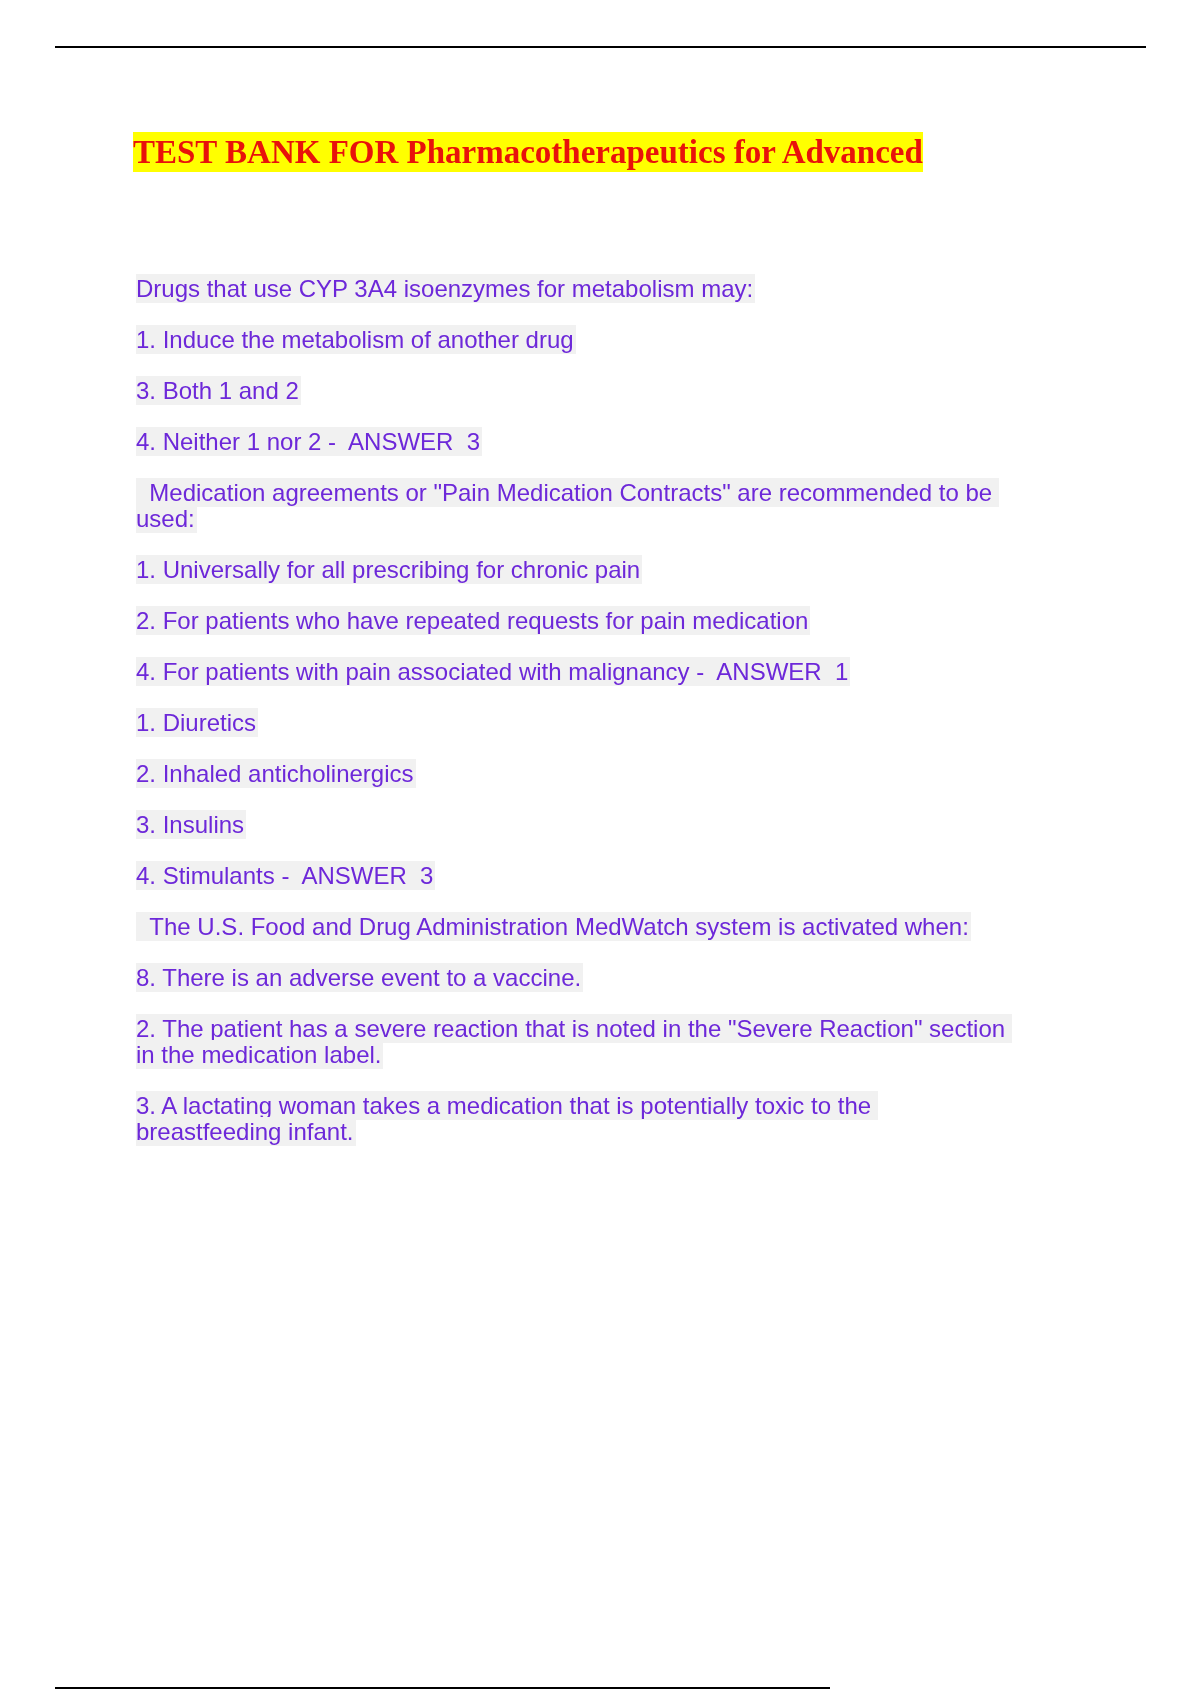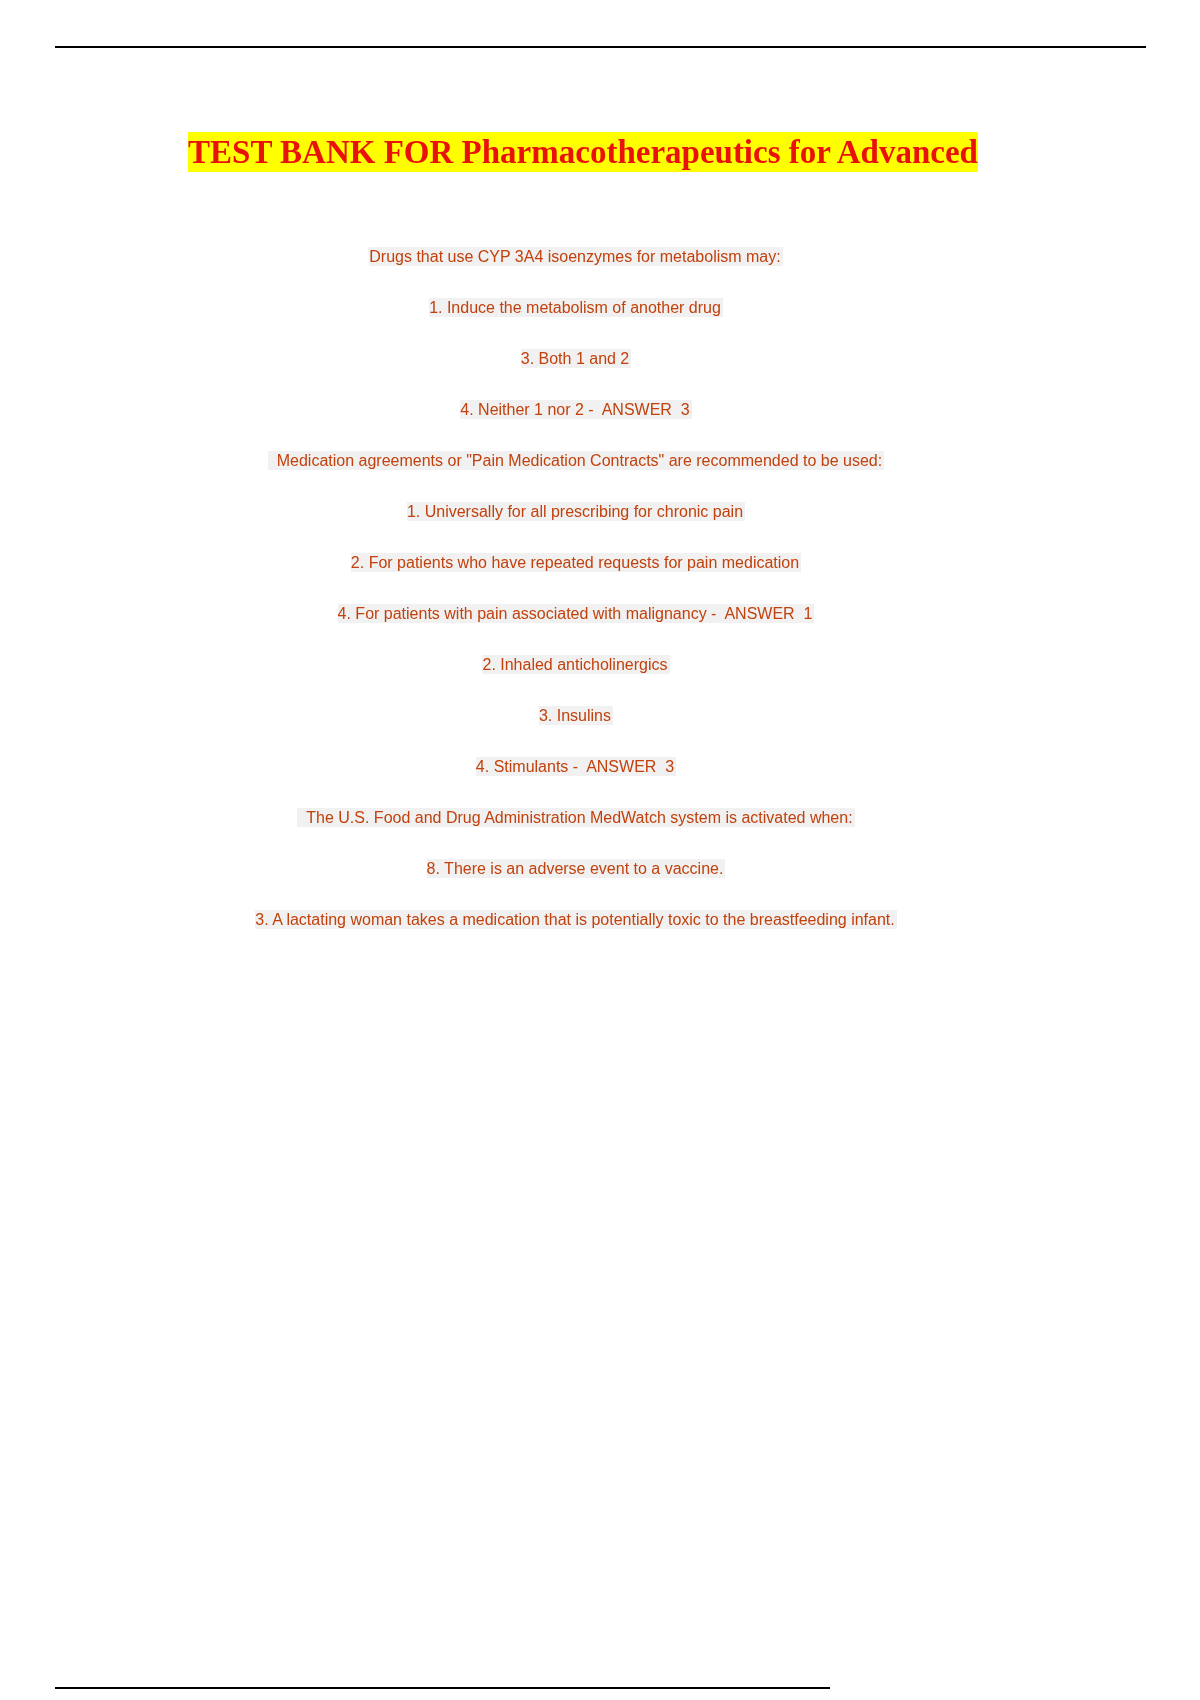--- a/index.html
+++ b/index.html
@@ -4,21 +4,20 @@
 <style>
   * { margin: 0; padding: 0; box-sizing: border-box; }
   html, body { background: #ffffff; }
   .page {
     position: relative;
     width: 1200px;
     height: 1700px;
     background: #ffffff;
     font-family: "Liberation Sans", sans-serif;
     overflow: hidden;
-    text-align: center;
   }
   .rule {
     position: absolute;
     height: 2px;
     background: #000000;
   }
   .rule-top {
     top: 46px;
     left: 55px;
     width: 1091px;
@@ -41,25 +40,25 @@
   }
   .title-line {
     background: #ffff00;
     white-space: pre-wrap;
     display: inline;
     padding: 2px 0;
   }
   .body-content {
     position: absolute;
     left: 136px;
-    top: 244px;
+    top: 276px;
     width: 880px;
-    font-size: 16px;
+    font-size: 24px;
     line-height: 26px;
-    color: #c2410c;
+    color: #6d28d9;
   }
   .body-line {
     margin-bottom: 25px;
   }
   .hl {
     background: #f1f1f1;
     white-space: pre-wrap;
     display: inline;
     padding: 1px 2px 1px 0;
   }
@@ -77,23 +76,25 @@
 
   <div class="body-content">
     <p class="body-line"><span class="hl">Drugs that use CYP 3A4 isoenzymes for metabolism may:</span></p>
     <p class="body-line"><span class="hl">1. Induce the metabolism of another drug</span></p>
     <p class="body-line"><span class="hl">3. Both 1 and 2</span></p>
     <p class="body-line"><span class="hl">4. Neither 1 nor 2 -  ANSWER  3</span></p>
     <p class="body-line"><span class="hl">  Medication agreements or "Pain Medication Contracts" are recommended to be used:</span></p>
     <p class="body-line"><span class="hl">1. Universally for all prescribing for chronic pain</span></p>
     <p class="body-line"><span class="hl">2. For patients who have repeated requests for pain medication</span></p>
     <p class="body-line"><span class="hl">4. For patients with pain associated with malignancy -  ANSWER  1</span></p>
+    <p class="body-line"><span class="hl">1. Diuretics</span></p>
     <p class="body-line"><span class="hl">2. Inhaled anticholinergics</span></p>
     <p class="body-line"><span class="hl">3. Insulins</span></p>
     <p class="body-line"><span class="hl">4. Stimulants -  ANSWER  3</span></p>
     <p class="body-line"><span class="hl">  The U.S. Food and Drug Administration MedWatch system is activated when:</span></p>
     <p class="body-line"><span class="hl">8. There is an adverse event to a vaccine.</span></p>
+    <p class="body-line"><span class="hl">2. The patient has a severe reaction that is noted in the "Severe Reaction" section in the medication label.</span></p>
     <p class="body-line"><span class="hl">3. A lactating woman takes a medication that is potentially toxic to the breastfeeding infant.</span></p>
   </div>
 
   <div class="rule rule-bottom"></div>
 
 </div>
 
 </body></html>

